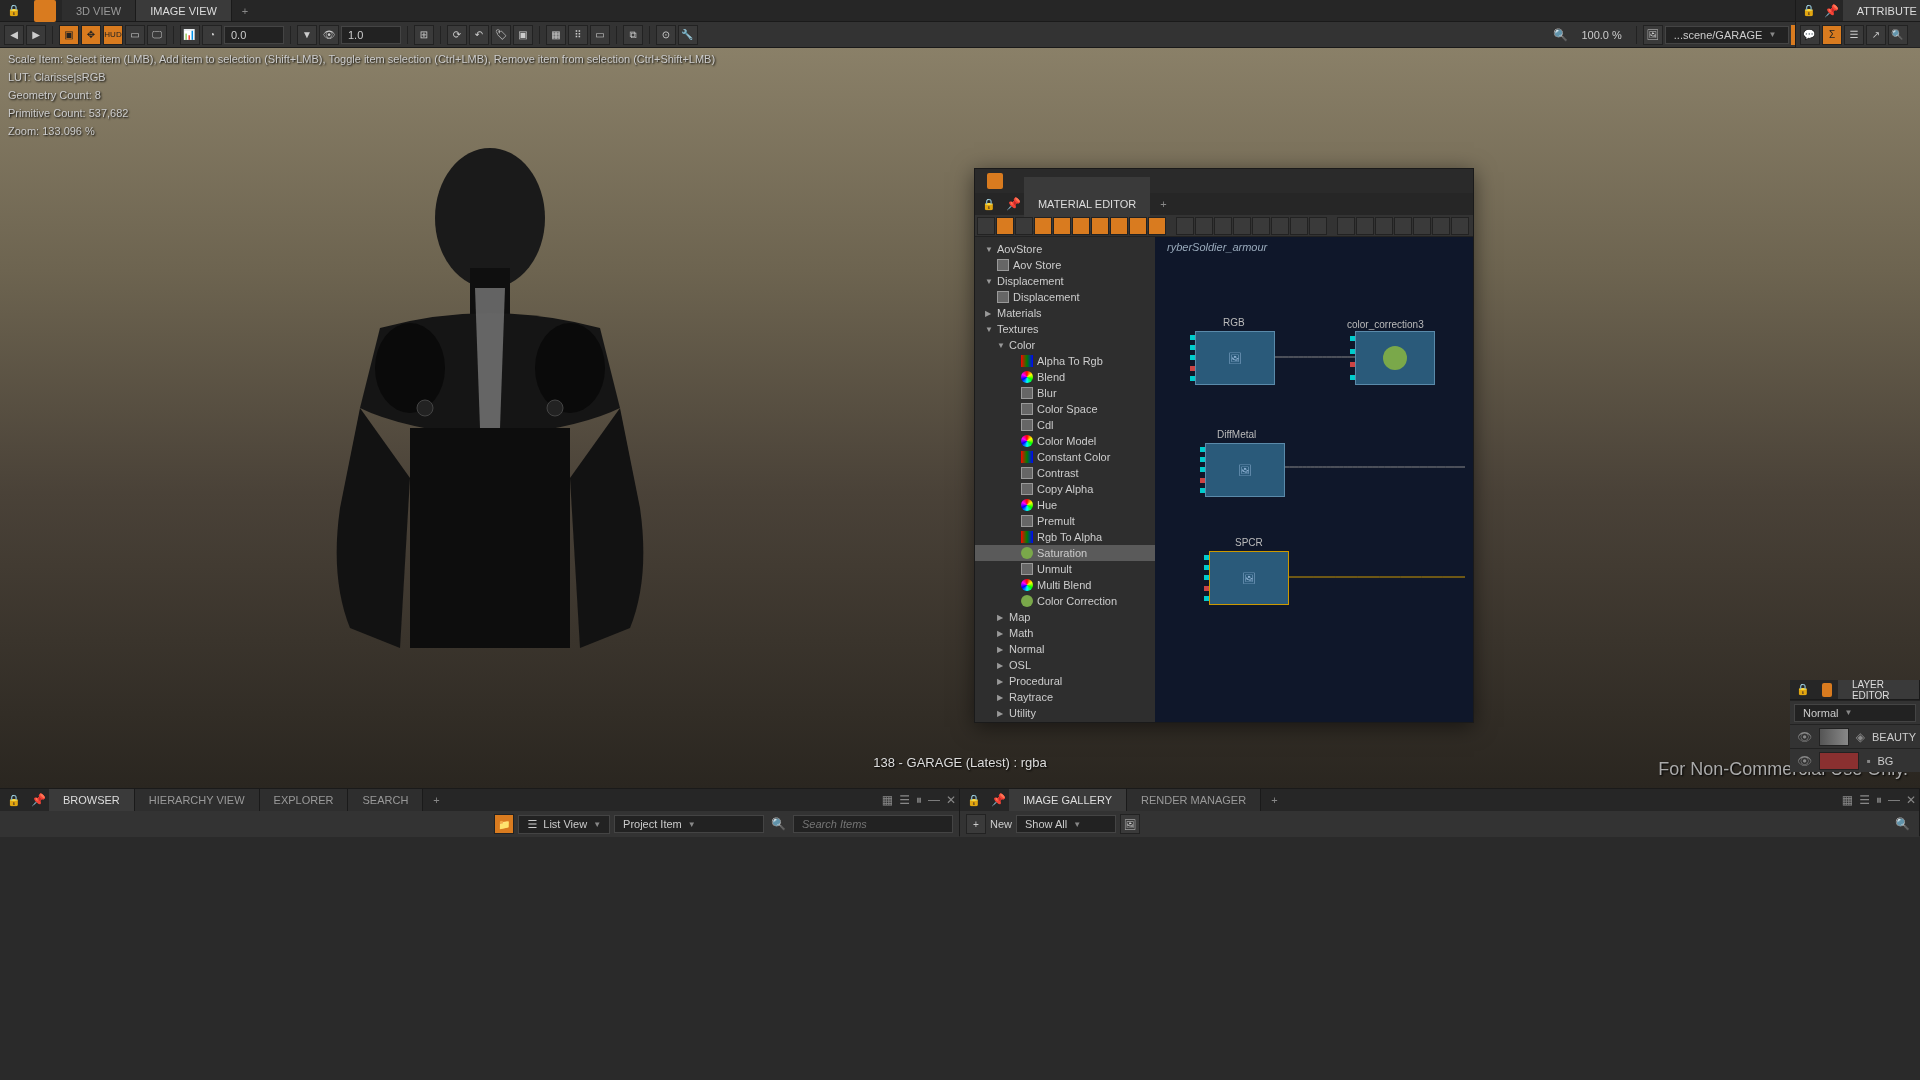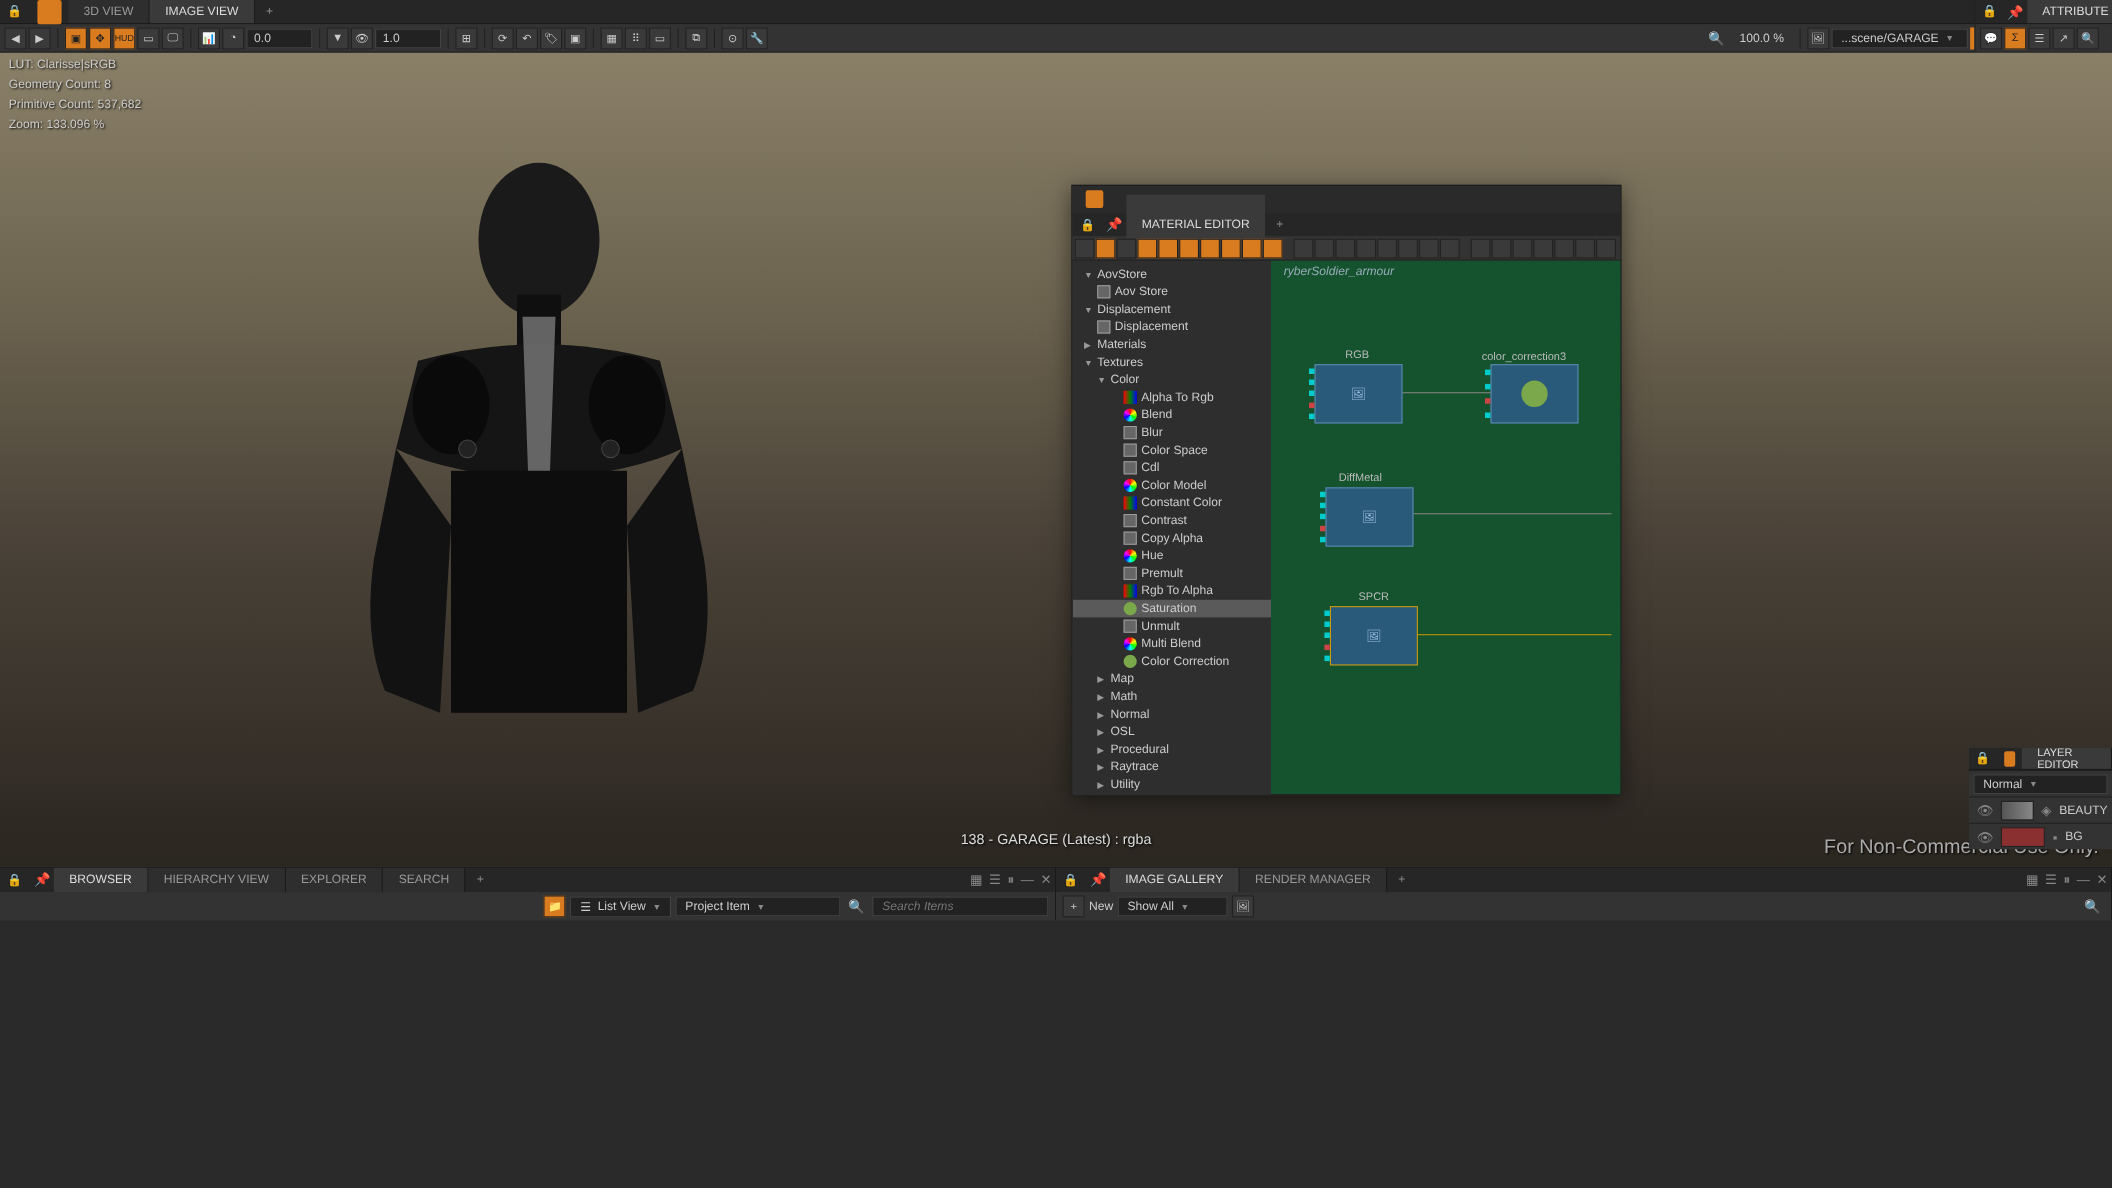--- a/index.html
+++ b/index.html
@@ -38,21 +38,21 @@
 .tree-item.l1{padding-left:10px}
 .tree-item.l2{padding-left:22px}
 .tree-item.l3{padding-left:46px}
 .tree-item.sel{background:#5a5a5a}
 .tree-arrow{width:8px;font-size:8px;color:#999}
 .tree-icon{width:12px;height:12px;display:inline-block}
 .ti-rgb{background:linear-gradient(90deg,red,green,blue)}
 .ti-wheel{background:conic-gradient(red,yellow,lime,cyan,blue,magenta,red);border-radius:50%}
 .ti-green{background:#7aa84a;border-radius:50%}
 .ti-box{background:#666;border:1px solid #999}
-.node-panel{flex:1;background:#14532d;position:relative}
+.node-panel{flex:1;background:#0f172a;position:relative}
 .node-title{position:absolute;left:12px;top:4px;color:#9ab;font-style:italic}
 .node{position:absolute;background:#2a5a7a;border:1px solid #5a8aaa;width:80px;height:54px;display:flex;align-items:center;justify-content:center}
 .node-lbl{position:absolute;font-size:10px;color:#bbb}
 .node-ports{position:absolute;left:-6px;top:0;bottom:0;width:6px;display:flex;flex-direction:column;justify-content:space-around}
 .port{width:5px;height:5px;background:#0cc}
 .port.r{background:#c44}
 .bottom-panels{display:flex;height:48px;background:#333;border-top:1px solid #1a1a1a}
 .bpanel{flex:1;border-right:1px solid #1a1a1a}
 .bpanel-tabs{height:22px;display:flex;background:#262626;align-items:center}
 .bpanel-toolbar{height:26px;display:flex;align-items:center;padding:0 6px;gap:4px;background:#333}
@@ -160,20 +160,21 @@
       <path d="M160 280 L140 380 Q130 450 150 500 L200 520 L210 350 Z" fill="#121212"></path>
       <path d="M420 280 L440 380 Q450 450 430 500 L380 520 L370 350 Z" fill="#121212"></path>
       <rect x="210" y="300" width="160" height="220" fill="#0d0d0d"></rect>
       <path d="M275 160 L305 160 L300 300 L280 300 Z" fill="#888" opacity="0.7"></path>
       <ellipse cx="210" cy="240" rx="35" ry="45" fill="#0a0a0a"></ellipse>
       <ellipse cx="370" cy="240" rx="35" ry="45" fill="#0a0a0a"></ellipse>
       <circle cx="355" cy="280" r="8" fill="#222" stroke="#444"></circle>
       <circle cx="225" cy="280" r="8" fill="#222" stroke="#444"></circle>
     </svg>
     <div class="overlay-text">
+      <div>Scale Item: Select item (LMB), Add item to selection (Shift+LMB), Toggle item selection (Ctrl+LMB), Remove item from selection (Ctrl+Shift+LMB)</div>
       <div>LUT: Clarisse|sRGB</div>
       <div>Geometry Count: 8</div>
       <div>Primitive Count: 537,682</div>
       <div>Zoom: 133.096 %</div>
     </div>
     <div class="bottom-label">138 - GARAGE (Latest) : rgba</div>
     <div class="watermark">For Non-Commercial Use Only.</div>
   </div>
 
   <div class="material-popup">

